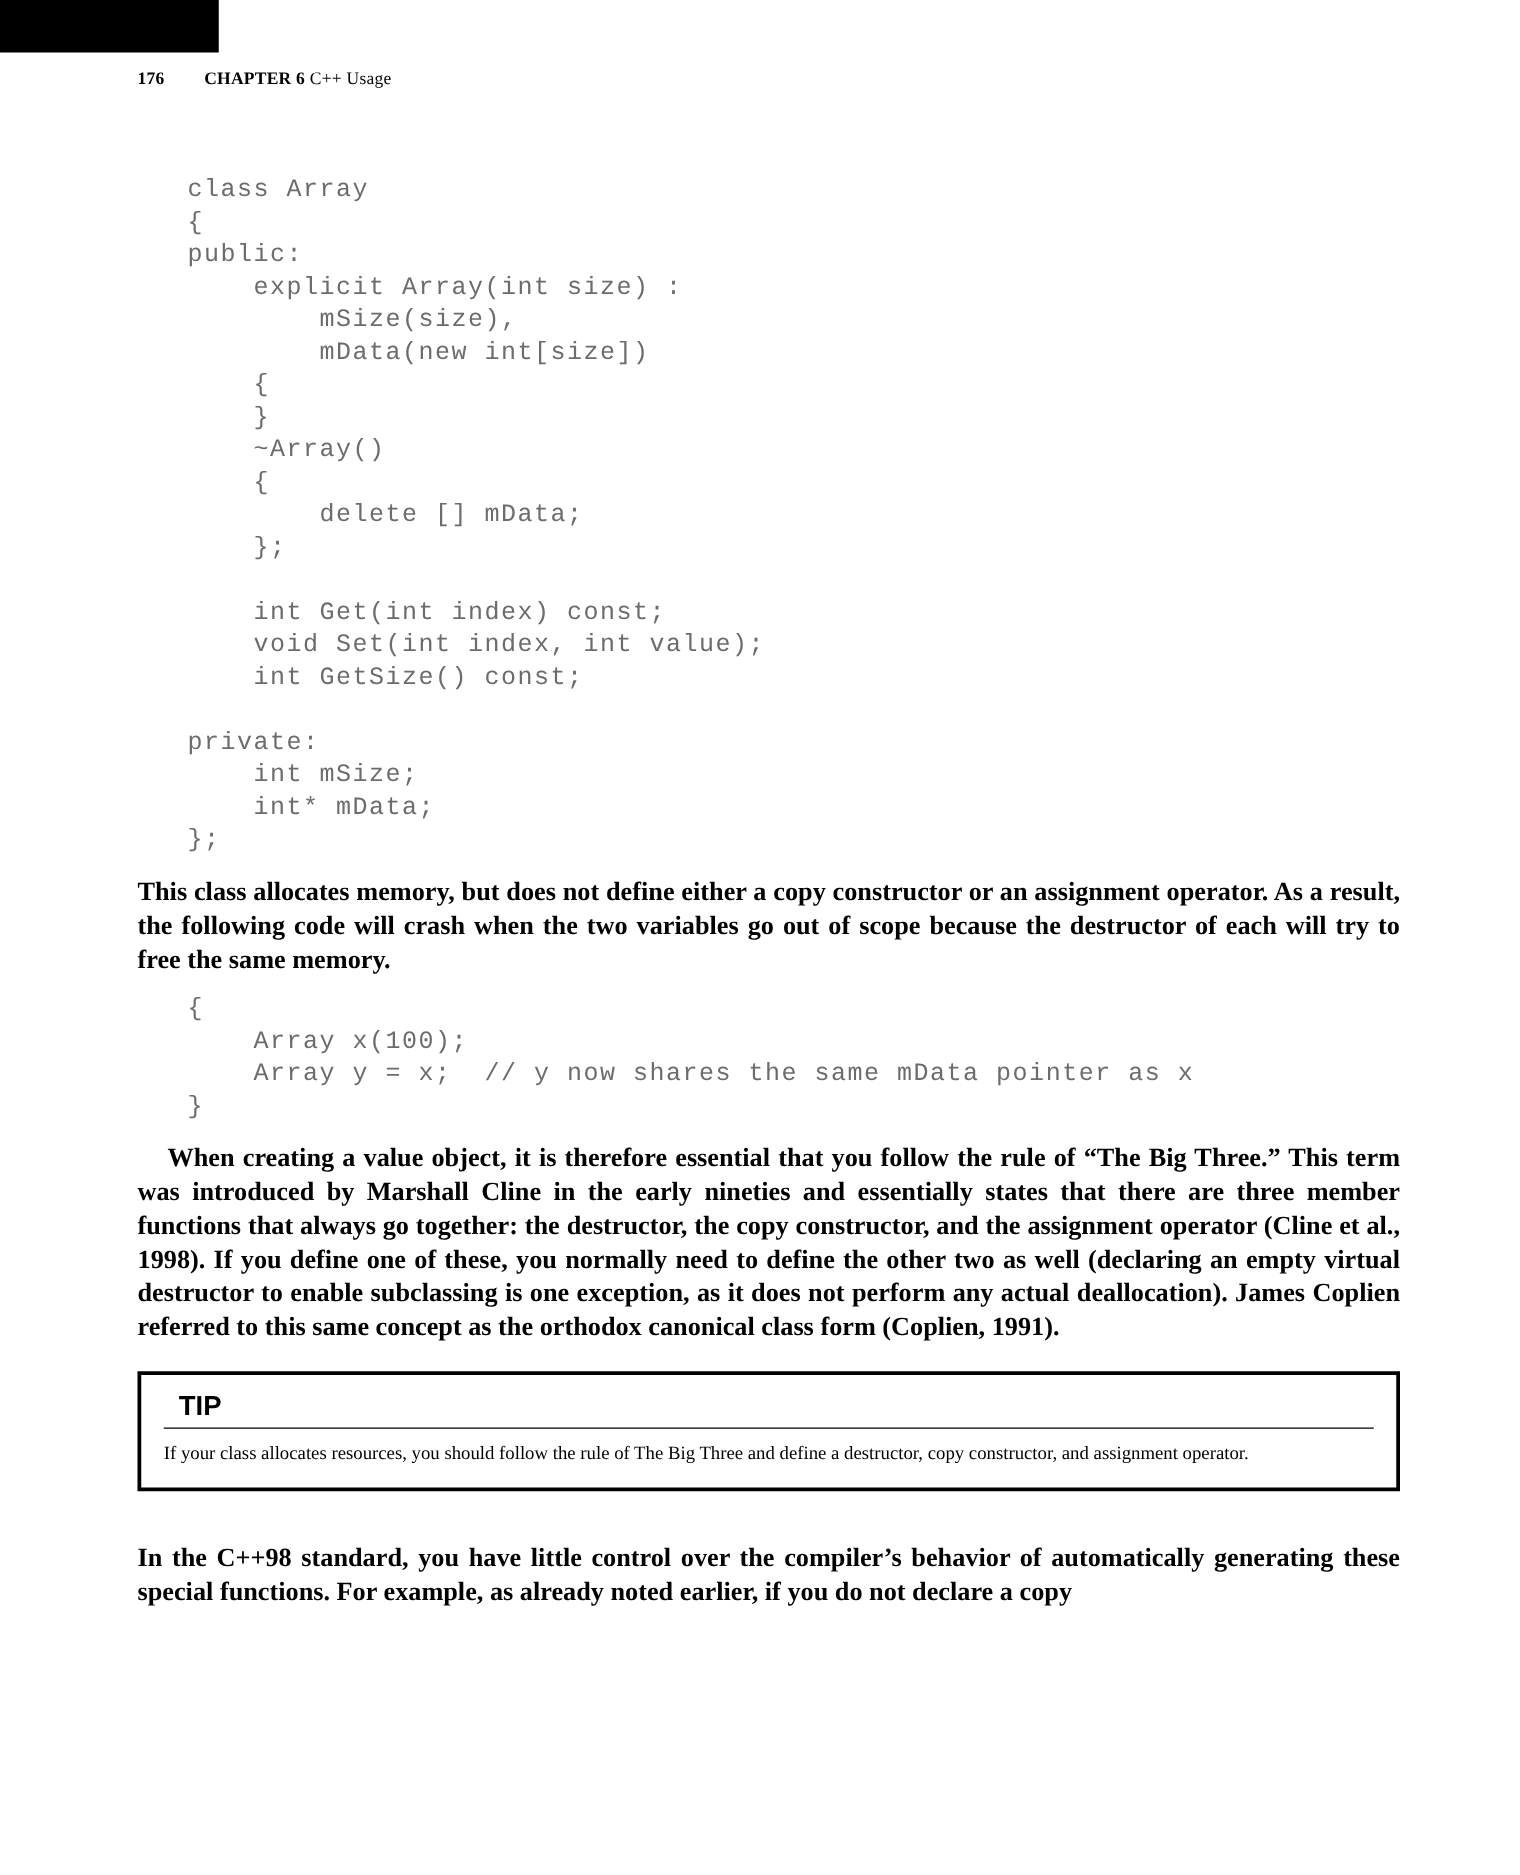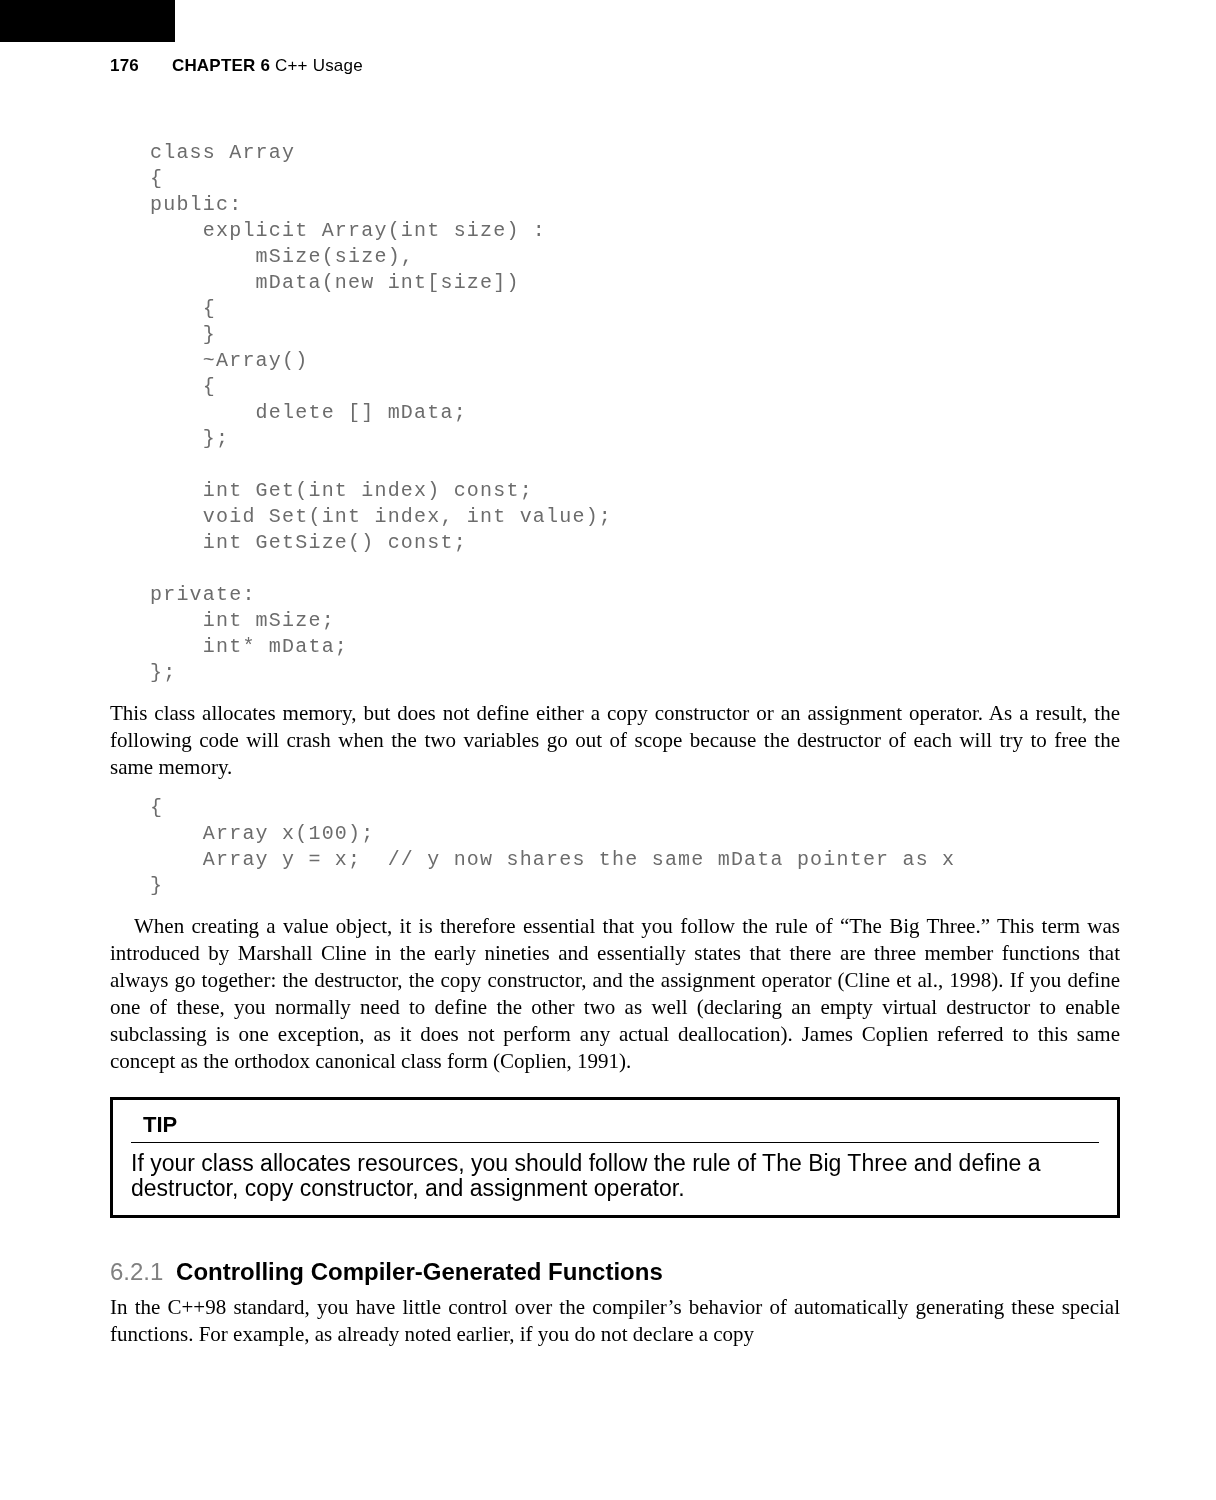--- a/index.html
+++ b/index.html
@@ -22,22 +22,22 @@
     top: 0;
     left: 0;
     width: 175px;
     height: 42px;
     background: #000;
   }
   .running-head {
     position: absolute;
     top: 56px;
     left: 110px;
-    font-family: Liberation Sans, sans-serif;
-    font-size: 17px;
+    font-family: Liberation Serif, serif;
+    font-size: 14px;
     letter-spacing: 0.2px;
   }
   .running-head .pg {
     font-weight: 700;
     margin-right: 28px;
   }
   .running-head .chap {
     font-weight: 700;
   }
   .running-head .title {
@@ -56,20 +56,21 @@
     letter-spacing: 1.2px;
     color: #6c6c6c;
     margin: 0 0 14px 40px;
     white-space: pre;
   }
   p.body {
     font-size: 21px;
     line-height: 27px;
     margin: 0 0 14px 0;
     text-align: justify;
+    font-weight: bold;
   }
   p.body.indent {
     text-indent: 24px;
     margin-top: 14px;
   }
   .tip-box {
     border: 3px solid #000;
     margin: 22px 0 40px 0;
     padding: 12px 18px 14px 18px;
   }
@@ -78,22 +79,22 @@
     font-weight: 700;
     font-size: 22px;
     margin: 0 0 4px 12px;
   }
   .tip-box hr {
     border: none;
     border-top: 1.5px solid #000;
     margin: 2px 0 8px 0;
   }
   .tip-box .tip-body {
-    font-family: Liberation Sans, sans-serif;
-    font-size: 23px;
+    font-family: Liberation Serif, serif;
+    font-size: 15px;
     line-height: 25px;
     margin: 0;
   }
   h2.sect {
     font-family: Arial, Helvetica, sans-serif;
     font-size: 24px;
     margin: 34px 0 8px 0;
   }
   h2.sect .num {
     color: #808080;
@@ -149,21 +150,17 @@
 }</pre>
 
     <p class="body indent">When creating a value object, it is therefore essential that you follow the rule of “The Big Three.” This term was introduced by Marshall Cline in the early nineties and essentially states that there are three member functions that always go together: the destructor, the copy constructor, and the assignment operator (Cline et al., 1998). If you define one of these, you normally need to define the other two as well (declaring an empty virtual destructor to enable subclassing is one exception, as it does not perform any actual deallocation). James Coplien referred to this same concept as the orthodox canonical class form (Coplien, 1991).</p>
 
     <div class="tip-box">
       <p class="tip-head">TIP</p>
       <hr>
       <p class="tip-body">If your class allocates resources, you should follow the rule of The Big Three and define a destructor, copy constructor, and assignment operator.</p>
     </div>
 
-    <h2 class="sect">
-      <span class="num">6.2.1</span>
-      <span class="txt">Controlling Compiler-Generated Functions</span>
-    </h2>
 
     <p class="body">In the C++98 standard, you have little control over the compiler’s behavior of automatically generating these special functions. For example, as already noted earlier, if you do not declare a copy</p>
 
   </div>
 </div>
 
 </body></html>

